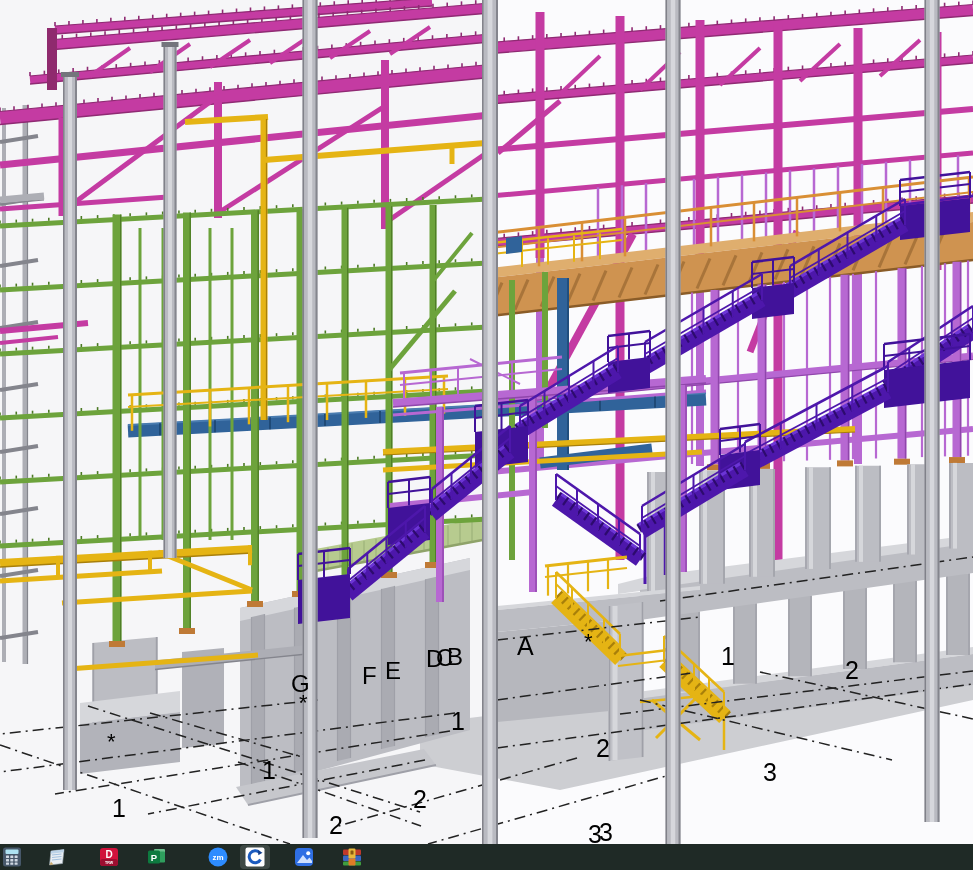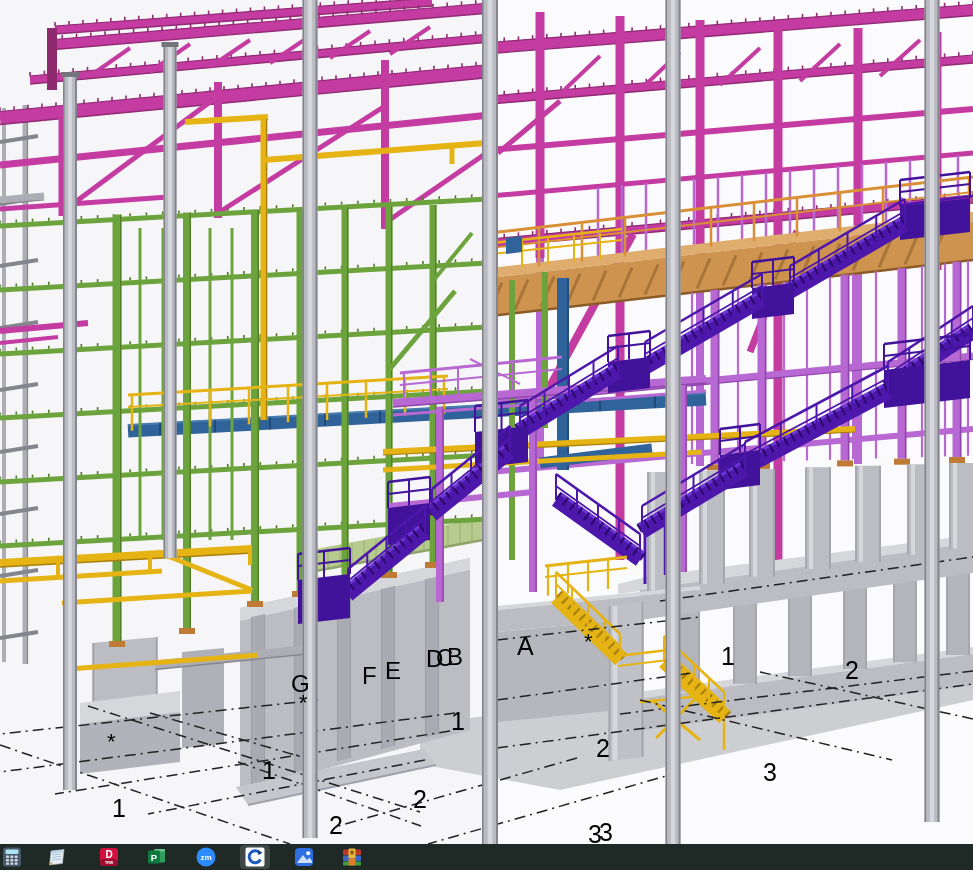--- a/index.html
+++ b/index.html
@@ -1262,21 +1262,21 @@
         </svg>
       </div>
       <div class="tb-slot" title="Publisher" style="left: 142px;">
         <svg width="20" height="20" viewBox="0 0 20 20">
           <rect x="7" y="2" width="11" height="13" rx="1" fill="#6fbf8e"></rect>
           <rect x="9" y="4.5" width="9" height="11" rx="1" fill="#2f9e5d"></rect>
           <rect x="1" y="3.5" width="12" height="13" rx="1.5" fill="#0d7a3f"></rect>
           <text x="7" y="13.6" font-size="9.5" font-weight="bold" fill="#fff" text-anchor="middle" font-family="Liberation Sans,sans-serif">P</text>
         </svg>
       </div>
-      <div class="tb-slot" title="Zoom" style="left: 191px;">
+      <div class="tb-slot" title="Zoom" style="left: 203px;">
         <svg width="20" height="20" viewBox="0 0 20 20">
           <circle cx="10" cy="10" r="9.5" fill="#2d8cff"></circle>
           <text x="10" y="13.2" font-size="8" font-weight="bold" fill="#fff" text-anchor="middle" font-family="Liberation Sans,sans-serif">zm</text>
         </svg>
       </div>
       <div class="tb-slot active" title="Trimble Connect" style="left: 240px;">
         <svg width="20" height="20" viewBox="0 0 20 20">
           <rect x="0.5" y="0.5" width="19" height="19" rx="2" fill="#fff"></rect>
           <path d="M 14.5 5.5 A 6 6 0 1 0 15.5 12.5" fill="none" stroke="#1b5bbf" stroke-width="3"></path>
           <polygon points="13,3.2 17.5,5.8 13.3,8.2" fill="#123f8c"></polygon>

